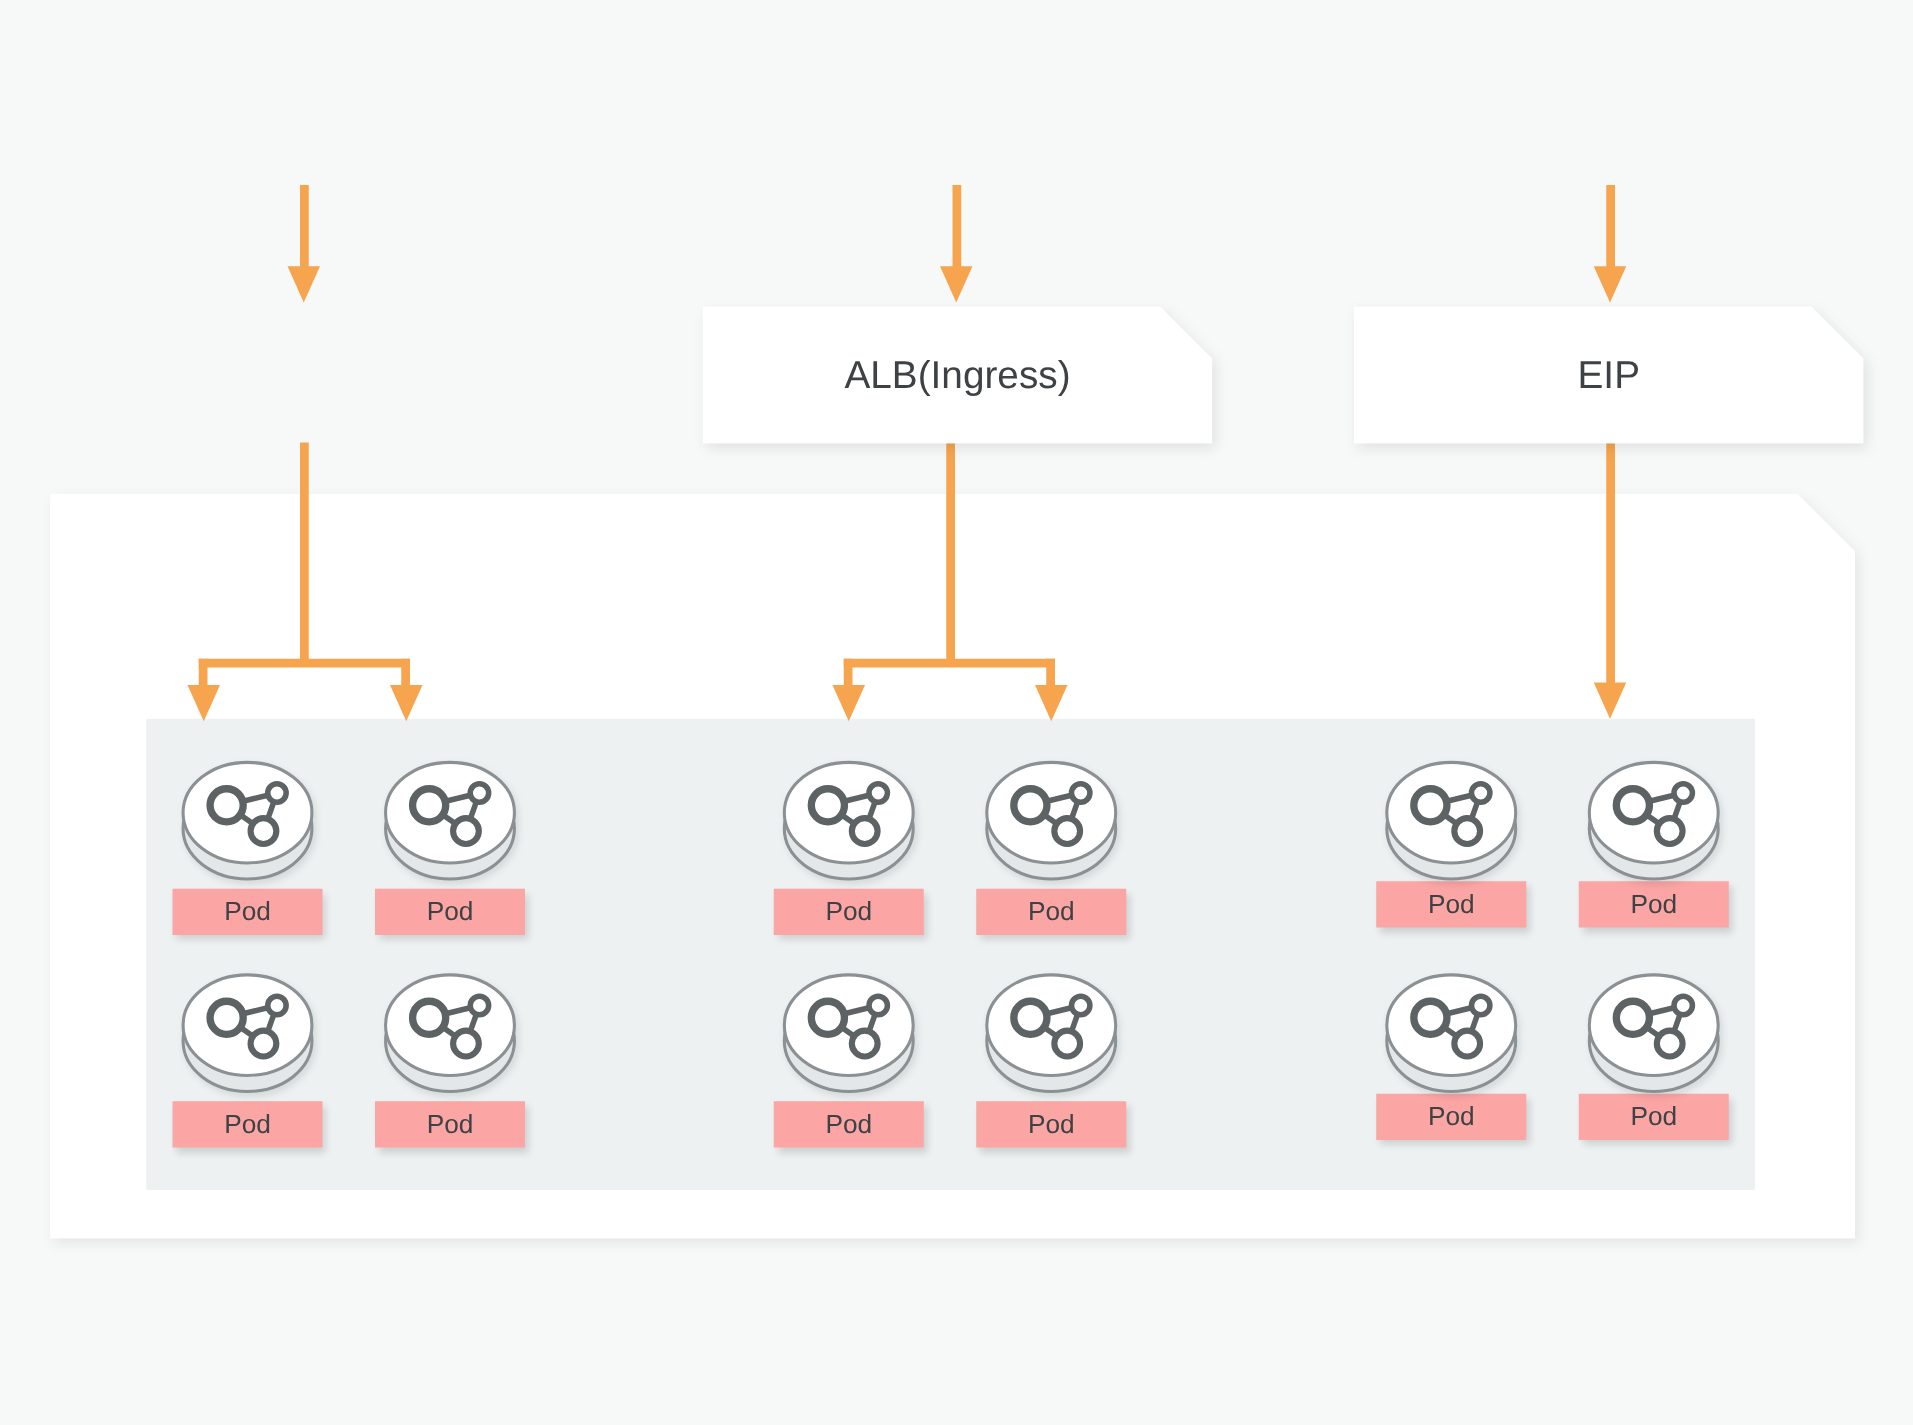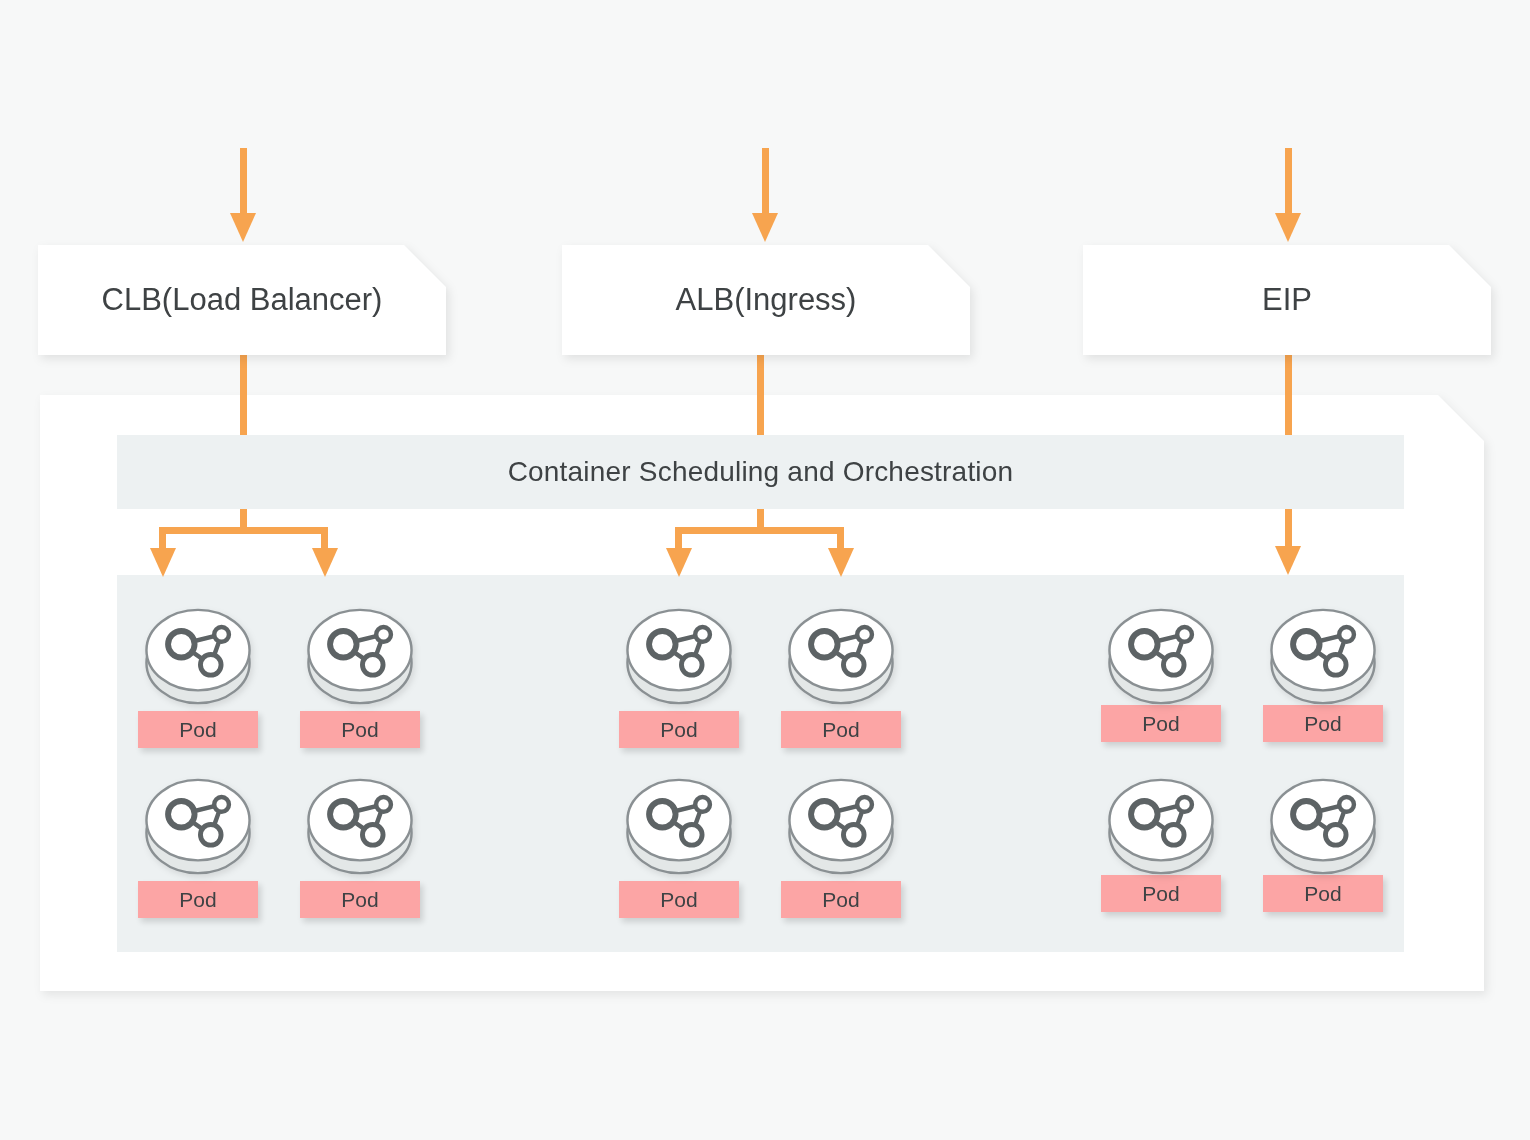--- a/index.html
+++ b/index.html
@@ -245,36 +245,28 @@
   <div class="cline" style="left:756.5px; top:354px; width:7px; height:179px;"></div>
   <div class="cline" style="left:675px; top:526.5px; width:169px; height:7px;"></div>
   <div class="cline" style="left:675px; top:526.5px; width:7px; height:23px;"></div>
   <div class="cline" style="left:837px; top:526.5px; width:7px; height:23px;"></div>
   <div class="chead" style="left:665.5px; top:548px;"></div>
   <div class="chead" style="left:827.5px; top:548px;"></div>
 
   <div class="cline" style="left:1284.5px; top:354px; width:7px; height:194px;"></div>
   <div class="chead" style="left:1275px; top:546px;"></div>
 
-  <div class="header-bar">
-    <span>Container Scheduling and Orchestration</span>
-  </div>
 
   <div class="cline" style="left:239.5px; top:148px; width:7px; height:66px;"></div>
   <div class="chead" style="left:230px; top:213px;"></div>
   <div class="cline" style="left:761.5px; top:148px; width:7px; height:66px;"></div>
   <div class="chead" style="left:752px; top:213px;"></div>
   <div class="cline" style="left:1284.5px; top:148px; width:7px; height:66px;"></div>
   <div class="chead" style="left:1275px; top:213px;"></div>
 
-  <div class="tag-wrap tag-clb">
-    <div class="tag-box">
-      <span>CLB(Load Balancer)</span>
-    </div>
-  </div>
   <div class="tag-wrap tag-eip">
     <div class="tag-box">
       <span>EIP</span>
     </div>
   </div>
   <div class="tag-wrap tag-alb">
     <div class="tag-box">
       <span>ALB(Ingress)</span>
     </div>
   </div>

